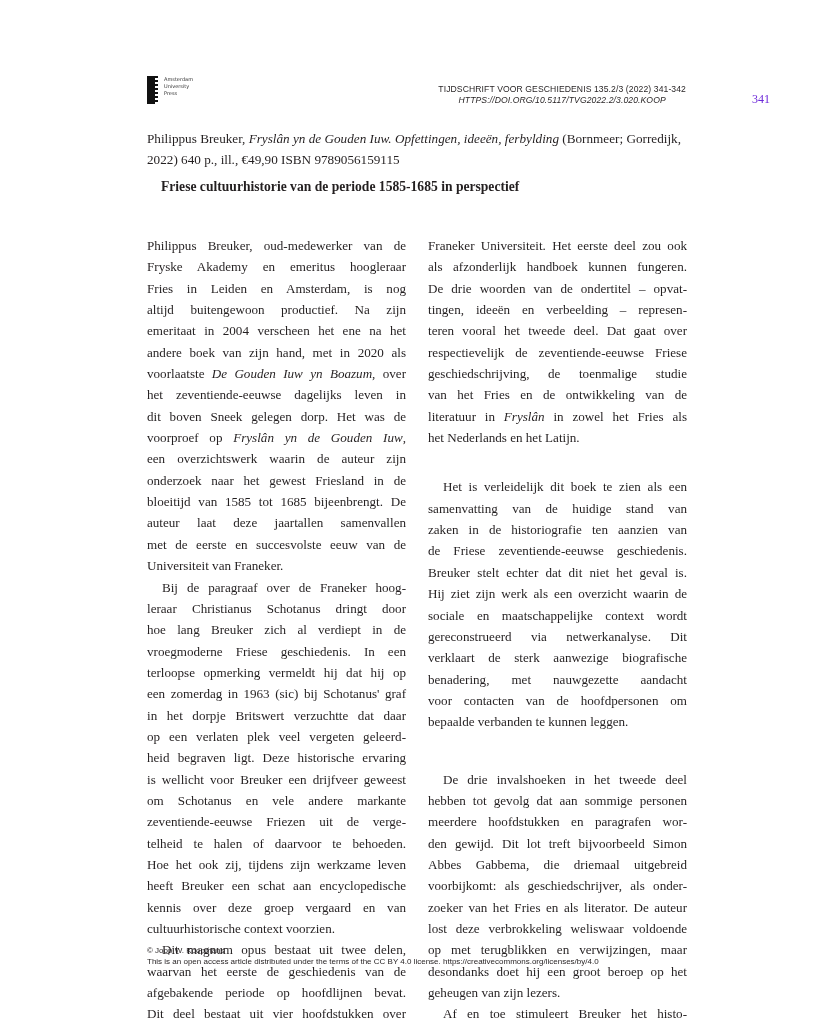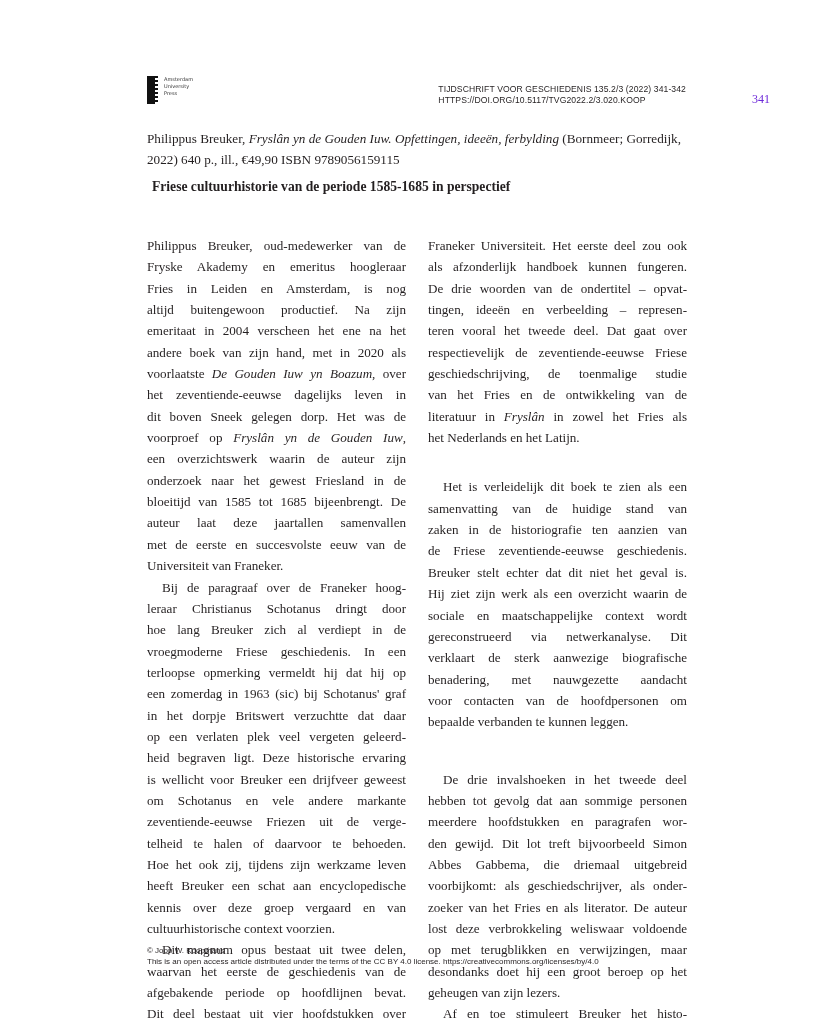--- a/index.html
+++ b/index.html
@@ -4,27 +4,27 @@
 <style>
   html, body { margin: 0; padding: 0; background: #ffffff; }
   body { width: 831px; height: 1020px; position: relative; overflow: hidden;
          font-family: "Liberation Serif", "DejaVu Serif", serif; color: #231f20; }
   .logo { position: absolute; left: 147px; top: 76px; display: flex; align-items: flex-start; }
   .logo-mark { width: 9px; height: 28px; background: #111; position: relative; }
   .logo-mark::after { content: ""; position: absolute; right: -2px; top: 0; width: 3px; height: 28px;
     background: repeating-linear-gradient(to bottom, #111 0 2px, #fff 2px 4px); }
   .logo-text { margin-left: 8px; font-family: "DejaVu Sans", sans-serif; font-size: 5px; line-height: 7px; color: #333; }
   .logo-text div { white-space: nowrap; }
-  .journal { position: absolute; right: 145px; top: 84px; text-align: left;
+  .journal { position: absolute; right: 145px; top: 84px; text-align: center;
              font-family: "Liberation Sans", "DejaVu Sans", sans-serif; font-size: 8.6px; line-height: 11px; color: #231f20; letter-spacing: 0.1px; }
-  .journal .doi { }
+  .journal .doi { font-style: italic; }
   .page-num { position: absolute; left: 752px; top: 92px; font-size: 12px; color: #6d28d9; }
   .citation { position: absolute; left: 147px; top: 128px; width: 545px; font-size: 13.2px; line-height: 21px; }
   .citation i { font-style: italic; margin-top: 16px; }
-  .review-title { position: absolute; left: 152px; top: 179px; font-size: 13.6px; font-weight: bold; }
+  .review-title { position: absolute; left: 161px; top: 179px; font-size: 13.6px; font-weight: bold; }
   .col { position: absolute; top: 235px; width: 259px; font-size: 13.1px; line-height: 21.35px; text-align: justify; hyphens: manual; }
   .col-left { left: 147px; }
   .col-right { left: 428px; }
   .col .line { display: block; text-align: justify; text-align-last: justify; white-space: nowrap; }
   .col .line.last { text-align-last: left; }
   .footer { position: absolute; left: 147px; top: 945px; font-family: "Liberation Sans", "DejaVu Sans", sans-serif; font-size: 8px; line-height: 11px; color: #231f20; }
 </style>
 </head>
 <body>
 

